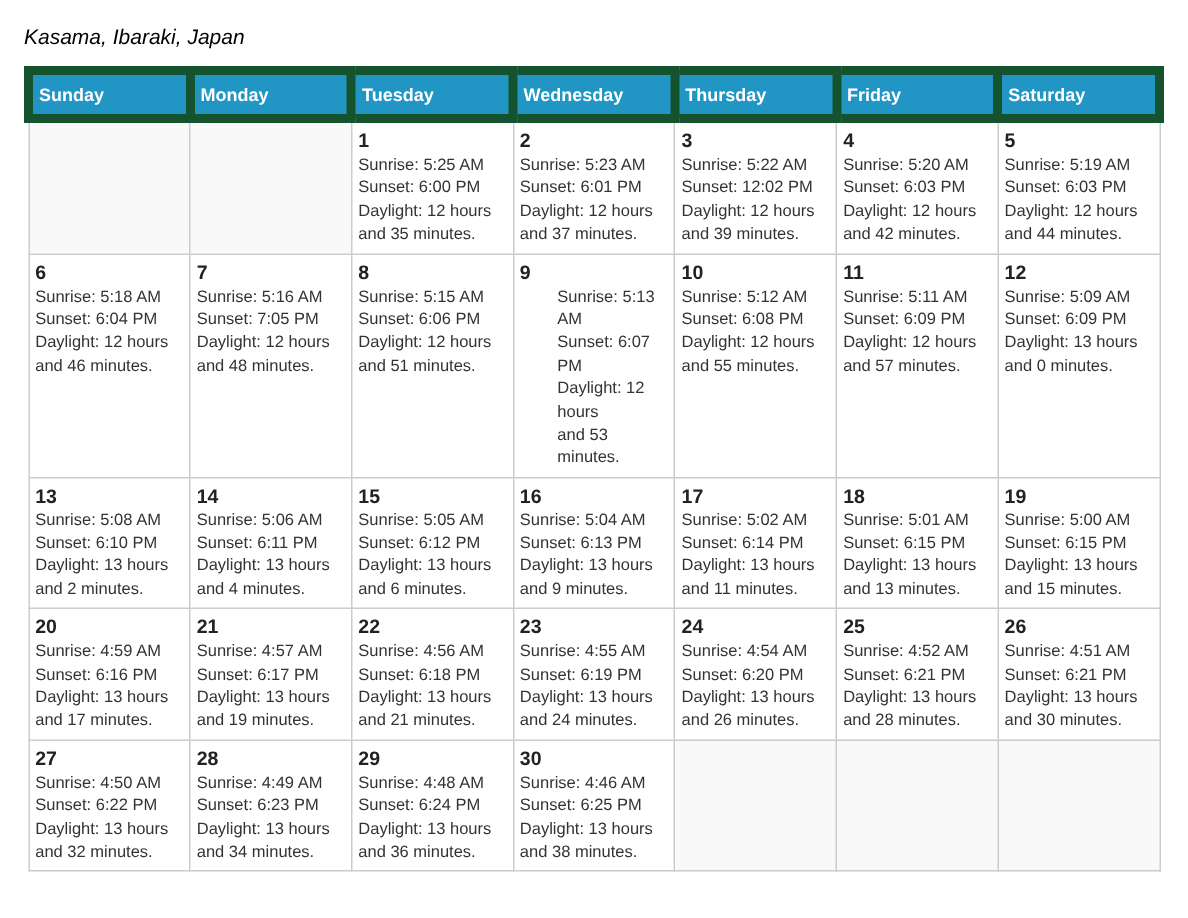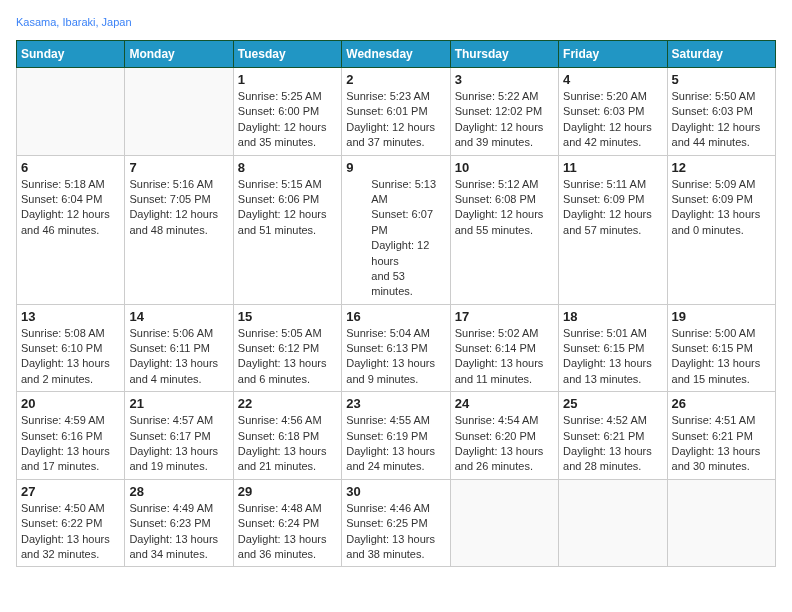--- a/index.html
+++ b/index.html
@@ -27,36 +27,37 @@
     }
     .title-block {
       text-align: right;
     }
     .month-title {
       font-size: 32px;
       font-weight: bold;
       color: #1a3a5c;
     }
     .location-title {
-      font-size: 11px;
-      color: #3b82f6;
+      font-size: 14px;
+      color: #000000;
+      font-style: italic;
     }
     .calendar {
       width: 100%;
       border-collapse: collapse;
       border: 1px solid #ccc;
     }
     .calendar th {
       background: #2196c4;
       color: #fff;
       font-size: 12px;
       font-weight: bold;
       padding: 6px 4px;
       text-align: left;
-      border: 1px solid #14532d;
+      border: 6px solid #14532d;
       margin-left: 24px;
     }
     .calendar td {
       vertical-align: top;
       border: 1px solid #ccc;
       padding: 4px;
       width: 108px;
       min-height: 80px;
       font-size: 10px;
       color: #333;
@@ -128,21 +129,21 @@
         </td>
         <td>
           <div class="day-number">4</div>
           <div class="day-info" style="white-space: pre-line;">Sunrise: 5:20 AM
 Sunset: 6:03 PM
 Daylight: 12 hours
 and 42 minutes.</div>
         </td>
         <td>
           <div class="day-number">5</div>
-          <div class="day-info" style="white-space: pre-line;">Sunrise: 5:50 AM
+          <div class="day-info" style="white-space: pre-line;">Sunrise: 5:19 AM
 Sunset: 6:03 PM
 Daylight: 12 hours
 and 44 minutes.</div>
         </td>
       </tr>
       <tr class="week-row">
         <td>
           <div class="day-number">6</div>
           <div class="day-info" style="white-space: pre-line;">Sunrise: 5:18 AM
 Sunset: 6:04 PM

